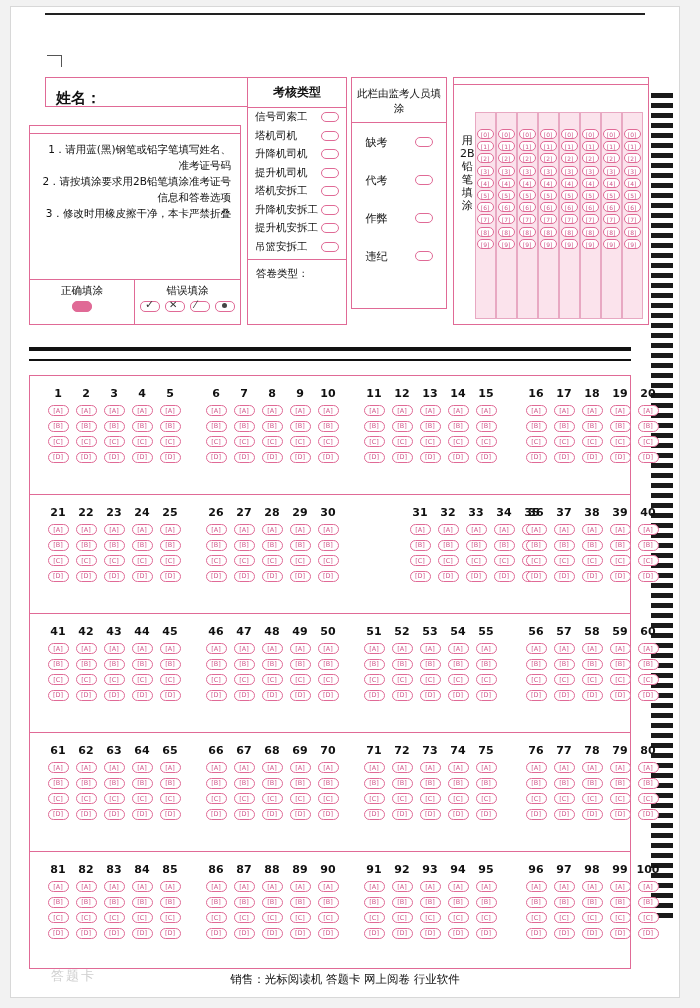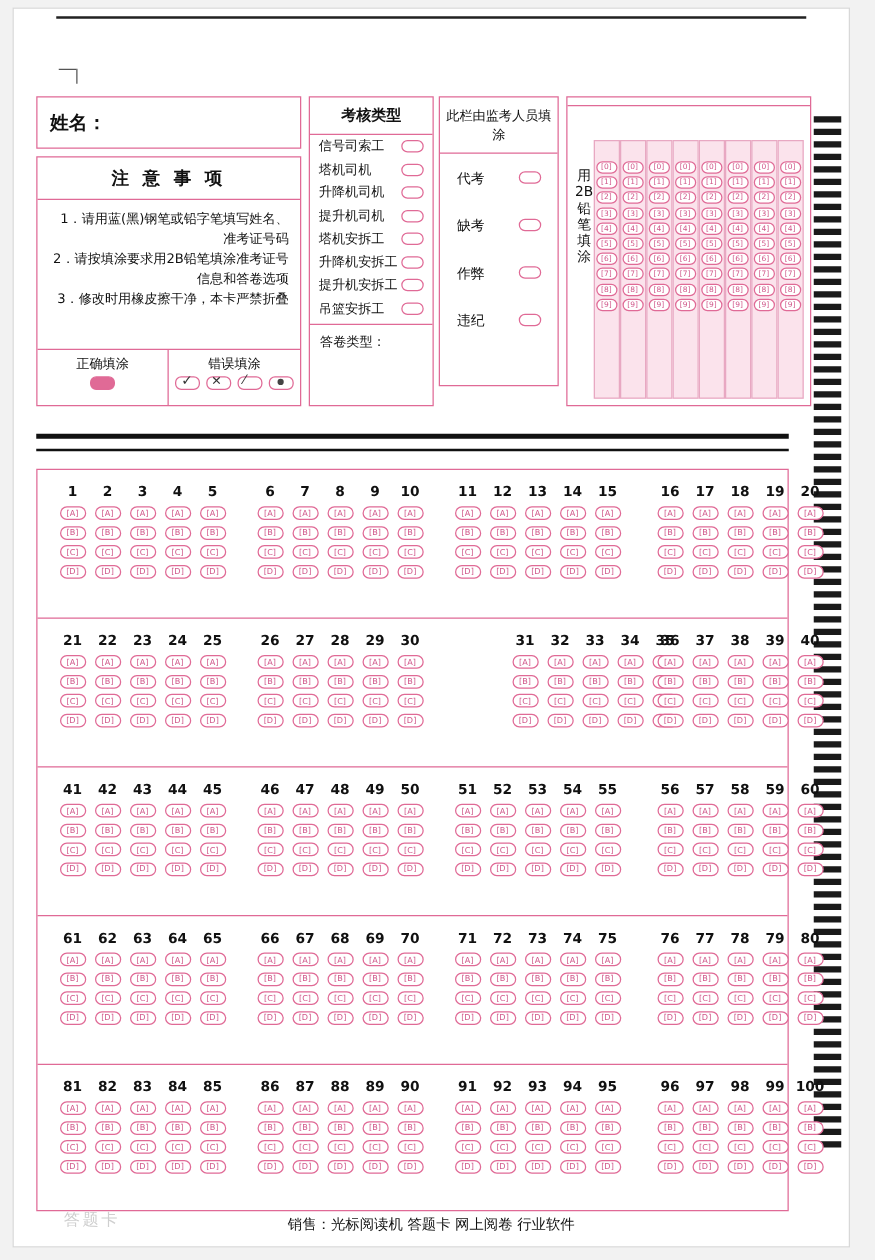--- a/index.html
+++ b/index.html
@@ -35,21 +35,21 @@
   .track .tick{
     position:absolute;left:0;width:22px;height:5px;background:#1a1a1a;
   }
   
   .topzone{
     position:absolute;left:18px;top:62px;width:620px;height:262px;
   }
   .box{ border:1px solid #e06a96; position:absolute; box-sizing:border-box; background:#fff;}
 
   
-  #name-box{ left:0;top:8px;width:212px;height:42px;}
+  #name-box{ left:16px;top:8px;width:212px;height:30px;}
   #name-box .lbl{
     position:absolute;left:10px;top:11px;font-size:15px;font-weight:bold;color:#111;
     font-family:"DejaVu Sans", sans-serif;
   }
   
   #notice-box{ left:0;top:56px;width:212px;height:200px;}
   #notice-box .nt{
     text-align:center;font-size:14px;font-weight:bold;letter-spacing:3px;color:#111;
     margin-top:8px;font-family:"DejaVu Sans", sans-serif;
   }
@@ -259,21 +259,20 @@
       <div class="tick" style="top: 820px;"></div>
     </div>
 
   <div class="topzone">
 
     <div class="box" id="name-box">
       <div class="lbl">姓名：</div>
     </div>
 
     <div class="box" id="notice-box">
-      <div class="nt">注 意 事 项</div>
       <div class="hr"></div>
       <div class="body">
         <div>1．请用蓝(黑)钢笔或铅字笔填写姓名、准考证号码</div>
         <div>2．请按填涂要求用2B铅笔填涂准考证号信息和答卷选项</div>
         <div>3．修改时用橡皮擦干净，本卡严禁折叠</div>
       </div>
       <div class="fillrow">
         <div class="half left">
           <div class="cap">正确填涂</div>
           <div class="mark-sample">
@@ -339,25 +338,25 @@
         </div>
       <div class="footline"></div>
       <div class="ft">答卷类型：</div>
     </div>
 
     <div class="box" id="proctor-box">
       <div class="hd">此栏由监考人员填涂</div>
       <div class="hdline"></div>
       <div id="proctor-rows">
           <div class="row">
+            <span>缺考</span>
+            <div class="bub"></div>
+          </div>
+          <div class="row">
             <span>代考</span>
-            <div class="bub"></div>
-          </div>
-          <div class="row">
-            <span>缺考</span>
             <div class="bub"></div>
           </div>
           <div class="row">
             <span>作弊</span>
             <div class="bub"></div>
           </div>
           <div class="row">
             <span>违纪</span>
             <div class="bub"></div>
           </div>

